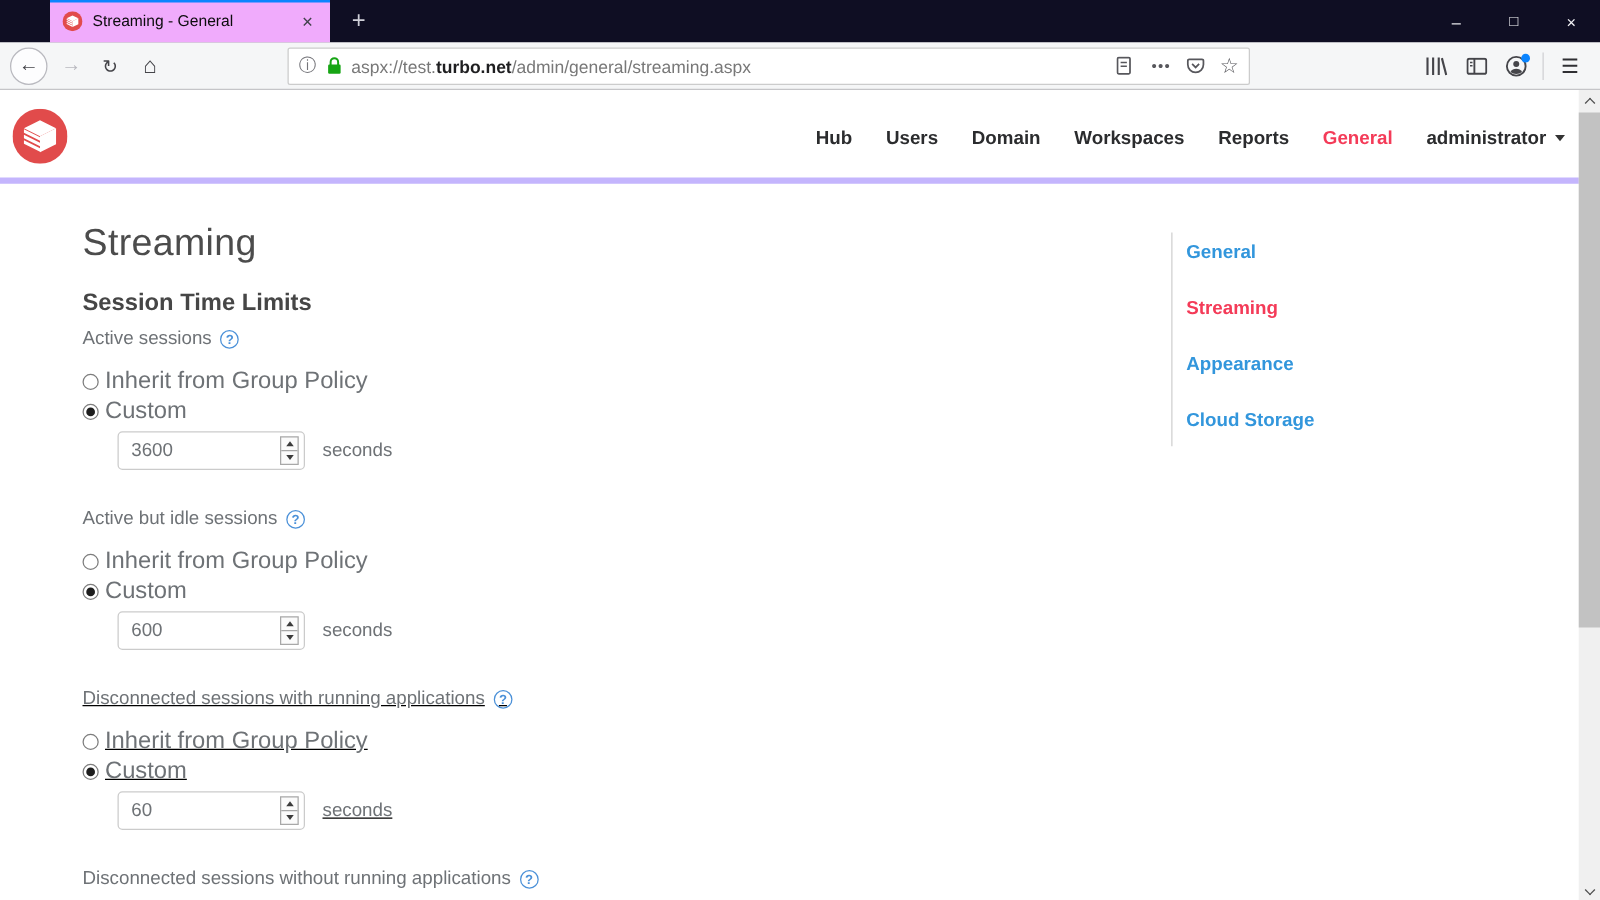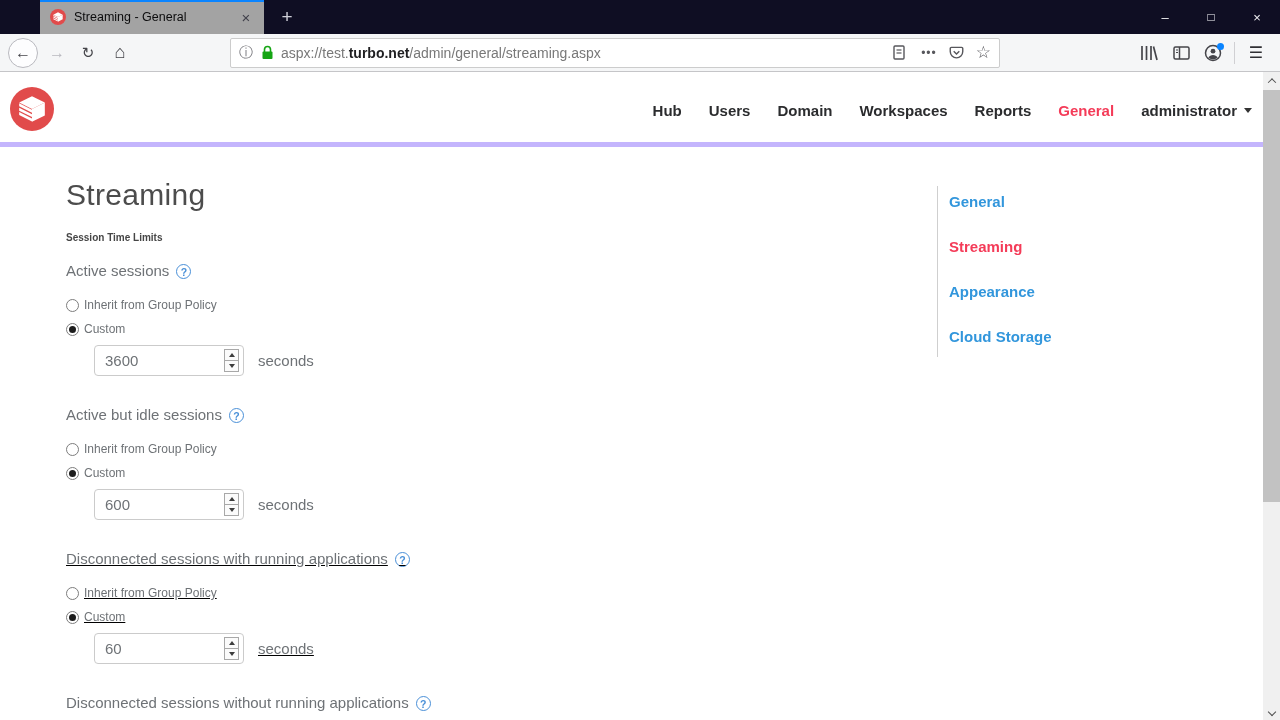--- a/index.html
+++ b/index.html
@@ -1,21 +1,21 @@
 <!DOCTYPE html>
 <html><head>
 <meta charset="utf-8">
 <style>
   * { margin:0; padding:0; box-sizing:border-box; }
   html,body { width:1280px; height:720px; overflow:hidden; }
   body { font-family:"Liberation Sans", sans-serif; background:#fff; position:relative; }
 
   
   .titlebar { position:absolute; left:0; top:0; width:1280px; height:34px; background:#0f0e23; }
-  .tab { position:absolute; left:40px; top:0; width:224px; height:34px; background:#a3a3a3; display:flex; align-items:center; padding:0 8px 0 10px; }
+  .tab { position:absolute; left:40px; top:0; width:224px; height:34px; background:#f0abfc; display:flex; align-items:center; padding:0 8px 0 10px; }
   .tab-stripe { position:absolute; left:0; top:0; width:100%; height:2px; background:#0a84ff; }
   .tab-favicon { width:16px; height:16px; flex:0 0 16px; }
   .tab-title { font-size:12.5px; color:#0c0c0d; margin-left:8px; flex:1; white-space:nowrap; overflow:hidden; }
   .tab-close { font-size:15px; color:#41414b; width:20px; text-align:center; cursor:default; }
   .newtab-btn { position:absolute; left:272px; top:0; height:34px; width:30px; color:#cfcfd8; font-size:19px; font-weight:300; display:flex; align-items:center; justify-content:center; }
   .win-controls { position:absolute; right:0; top:0; height:34px; display:flex; }
   .win-btn { width:46px; height:34px; display:flex; align-items:center; justify-content:center; color:#f4f4f7; font-size:13px; }
   .win-btn.max { font-size:12px; }
 
   
@@ -46,29 +46,29 @@
   .site-header { position:absolute; left:0; top:73px; width:1280px; height:74px; background:#fff; border-bottom:5px solid #c4b5fd; }
   .site-logo { position:absolute; left:10px; top:14px; width:44px; height:44px; }
   .site-nav { position:absolute; right:28px; top:0; height:74px; display:flex; align-items:center; gap:27px; font-size:15px; font-weight:700; color:#2b2c2e; }
   .nav-link { cursor:pointer; }
   .nav-link.active { color:#f43b58; }
   .user-menu { display:flex; align-items:center; gap:7px; cursor:pointer; }
   .caret { width:0; height:0; border-left:4.5px solid transparent; border-right:4.5px solid transparent; border-top:5px solid #333; }
 
   
   .page-title { position:absolute; left:66px; top:178px; font-size:30px; font-weight:500; color:#4c4c4c; letter-spacing:0.3px; }
-  .section-heading { position:absolute; left:66px; top:232px; font-size:10px; font-weight:700; color:#464646; }
+  .section-heading { position:absolute; left:66px; top:232px; font-size:19px; font-weight:700; color:#464646; }
   .group { position:absolute; left:66px; }
   .g1 { top:262px; } .g2 { top:406px; } .g3 { top:550px;text-decoration:underline; } .g4 { top:694px; }
   .setting-label { font-size:15px; color:#6e7276; margin-bottom:18px; display:flex; align-items:flex-end; }
   .help-icon { width:15px; height:15px; border:1px solid #4a90d8; border-radius:50%; color:#4a90d8; font-size:10.5px; font-weight:700; display:inline-flex; align-items:center; justify-content:center; margin-left:7px; }
   .radio-row { display:flex; align-items:center; height:16px; margin-bottom:8px; cursor:default; }
   .radio { width:13px; height:13px; border:1px solid #7d7d7d; border-radius:50%; background:#fff; display:flex; align-items:center; justify-content:center; flex:0 0 13px; }
   .radio.checked::after { content:""; width:7px; height:7px; border-radius:50%; background:#1d1d1d; }
-  .radio-label { font-size:12px; color:#6e7276; margin-left:5px; }
+  .radio-label { font-size:19px; color:#6e7276; margin-left:5px; }
   .input-row { display:flex; align-items:center; margin-top:8px;padding-left:28px; }
   .num-wrap { position:relative; width:150px; height:31px; }
   .num-input { width:150px; height:31px; border:1px solid #cbcbcb; border-radius:4px; padding:0 26px 0 10px; font-size:15px; color:#6e7276; font-family:"Liberation Sans",sans-serif; background:#fff; outline:none; }
   .spinner { position:absolute; right:5px; top:4px; width:15px; height:23px; border:1px solid #a8a8a8; background:#fbfbfb; display:flex; flex-direction:column; }
   .spin-up, .spin-down { flex:1; display:flex; align-items:center; justify-content:center; }
   .spin-down { border-top:1px solid #a8a8a8; }
   .tri-up { width:0; height:0; border-left:3.5px solid transparent; border-right:3.5px solid transparent; border-bottom:4px solid #3c3c3c; }
   .tri-down { width:0; height:0; border-left:3.5px solid transparent; border-right:3.5px solid transparent; border-top:4px solid #3c3c3c; }
   .unit-label { font-size:15px; color:#6e7276; margin-left:14px; }
 

